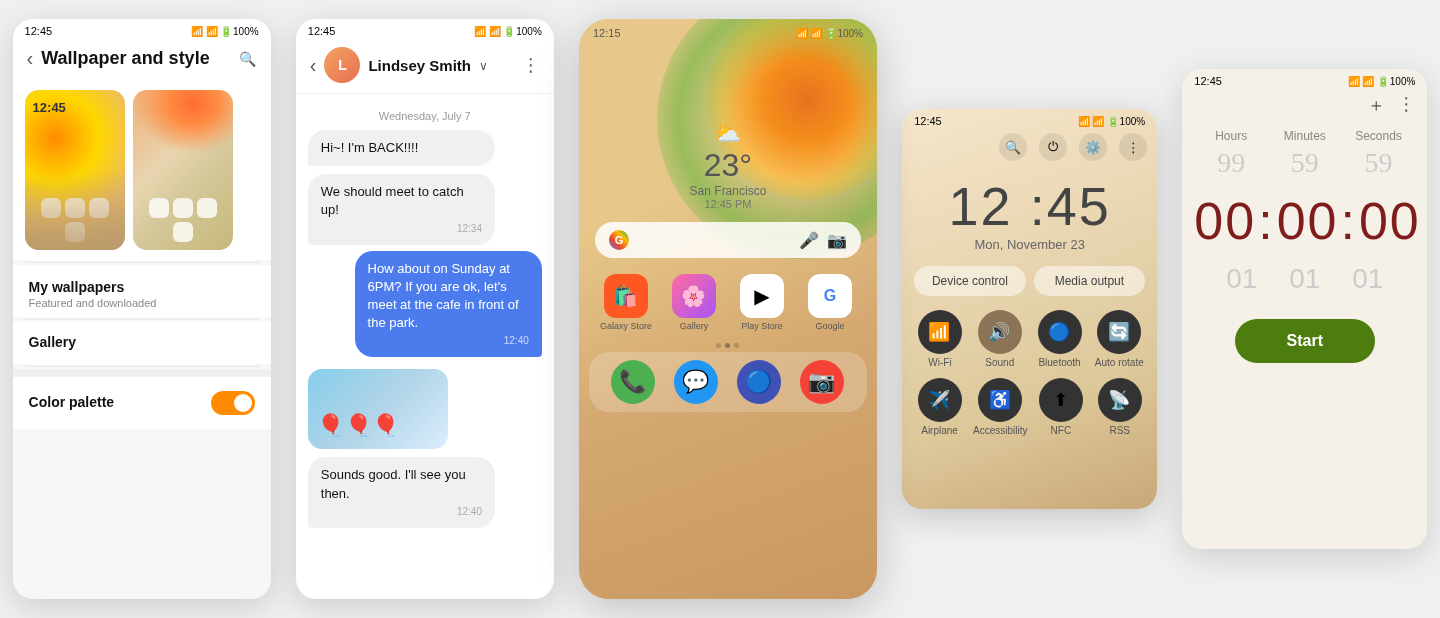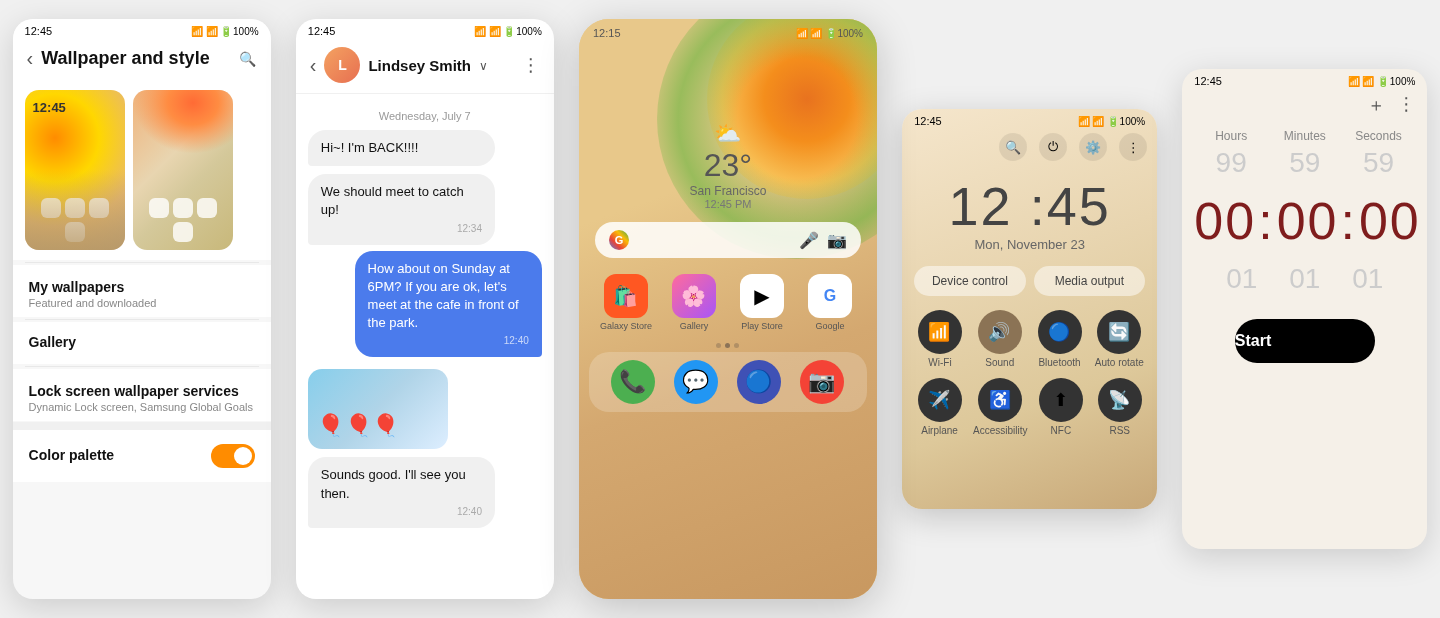--- a/index.html
+++ b/index.html
@@ -537,20 +537,21 @@
     }
     .timer-label {
       font-size: 12px;
       color: #888;
     }
     .timer-top-nums {
       display: grid;
       grid-template-columns: 1fr 1fr 1fr;
       padding: 4px 12px;
       text-align: center;
+      font-family: Liberation Serif, serif;
     }
     .timer-top-num {
       font-size: 28px;
       font-weight: 300;
       color: #ccc;
     }
     .timer-main {
       display: flex;
       align-items: center;
       justify-content: space-between;
@@ -570,24 +571,25 @@
       text-align: center;
     }
     .timer-bottom-num {
       font-size: 28px;
       font-weight: 300;
       color: #ccc;
     }
     .timer-start-btn {
       width: 140px;
       height: 44px;
-      background: #000000;
+      background: #4d7c0f;
       border-radius: 22px;
       display: flex;
       align-items: center;
+      justify-content: center;
       font-size: 16px;
       font-weight: 600;
       color: #fff;
       margin: 20px auto 8px;
     }
 
     
     .status-icons {
       display: flex;
       gap: 2px;
@@ -643,24 +645,20 @@
   <div class="panel1-divider"></div>
   <div class="panel1-menu-item">
     <div class="panel1-menu-title">My wallpapers</div>
     <div class="panel1-menu-subtitle">Featured and downloaded</div>
   </div>
   <div class="panel1-divider"></div>
   <div class="panel1-menu-item2">
     <div class="panel1-menu-title">Gallery</div>
   </div>
   <div class="panel1-divider"></div>
-  <div class="panel1-menu-item">
-    <div class="panel1-menu-title">Lock screen wallpaper services</div>
-    <div class="panel1-menu-subtitle">Dynamic Lock screen, Samsung Global Goals</div>
-  </div>
   <div class="panel1-section-gap"></div>
   <div class="panel1-color-row">
     <div class="panel1-menu-title">Color palette</div>
     <div class="toggle-pill"></div>
   </div>
 </div>
 
 <div class="panel2">
   <div class="panel2-status">
     <span>12:45</span>

